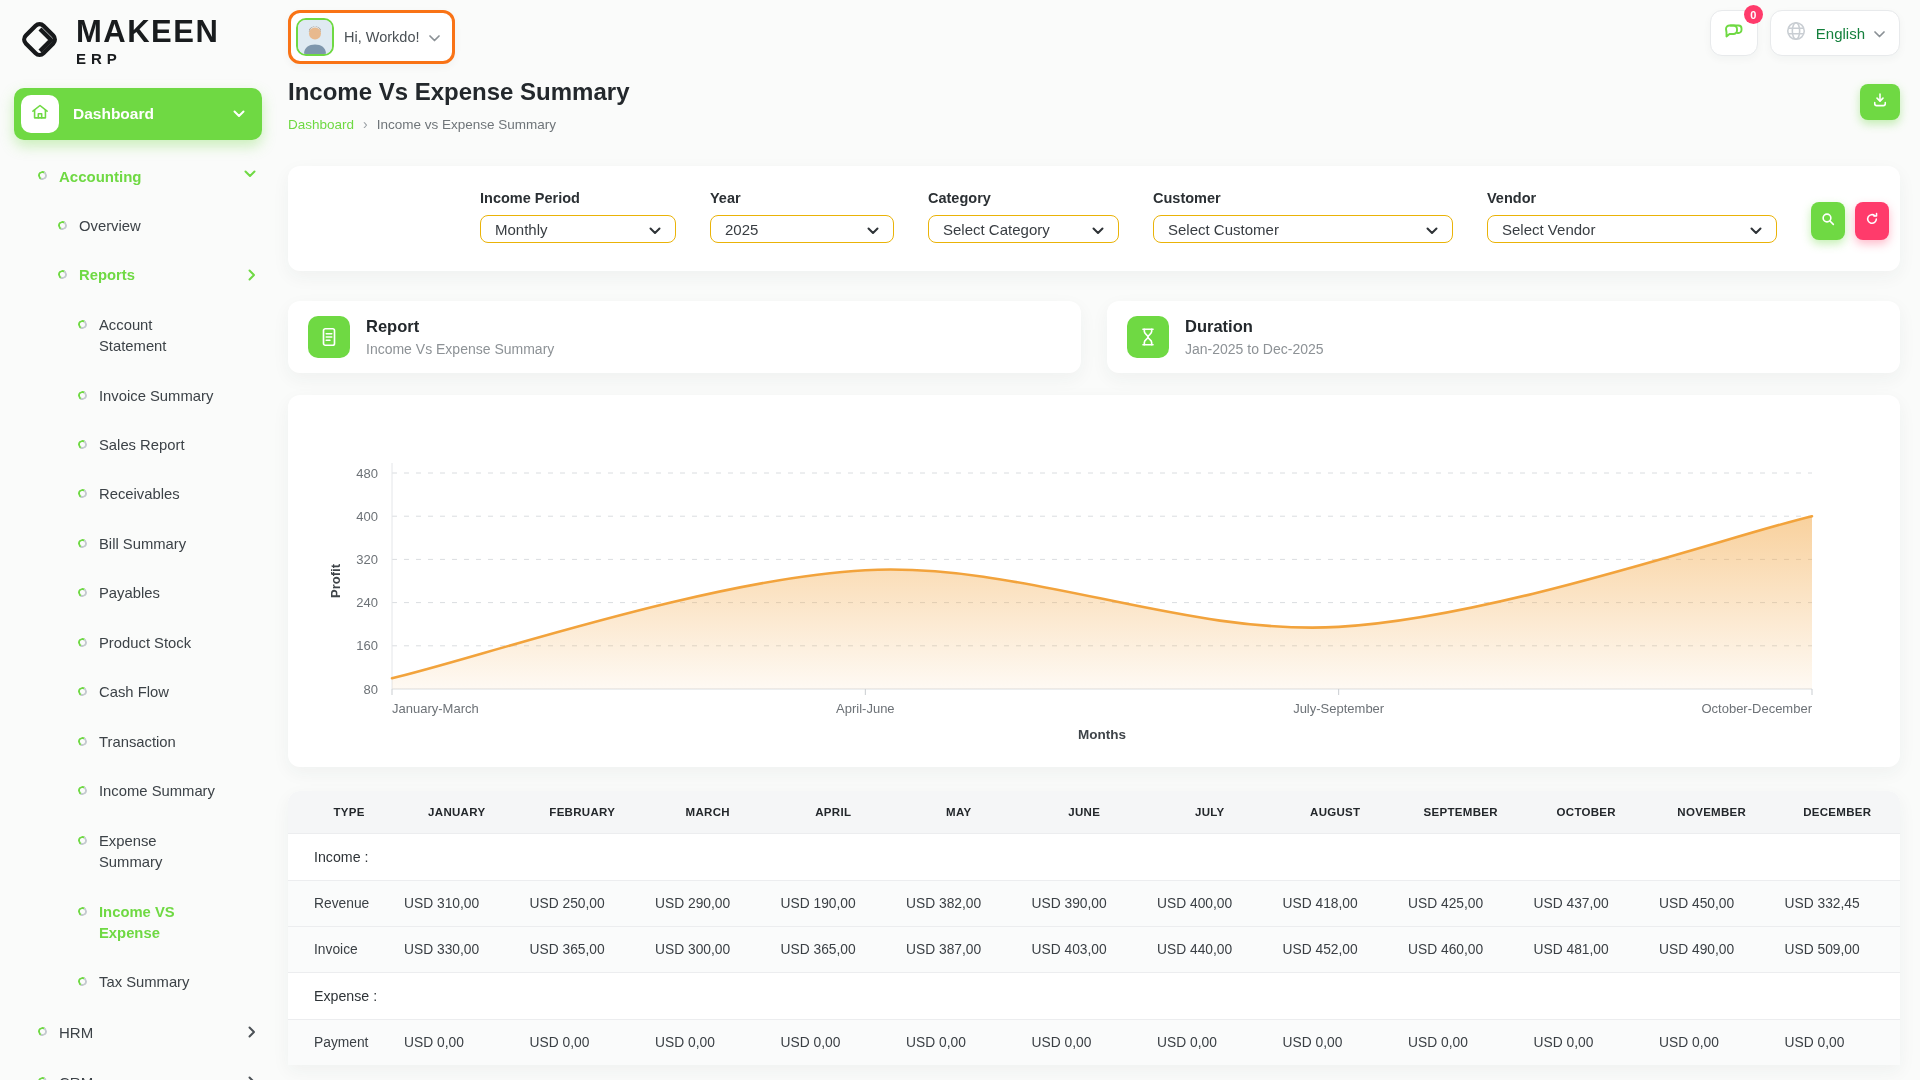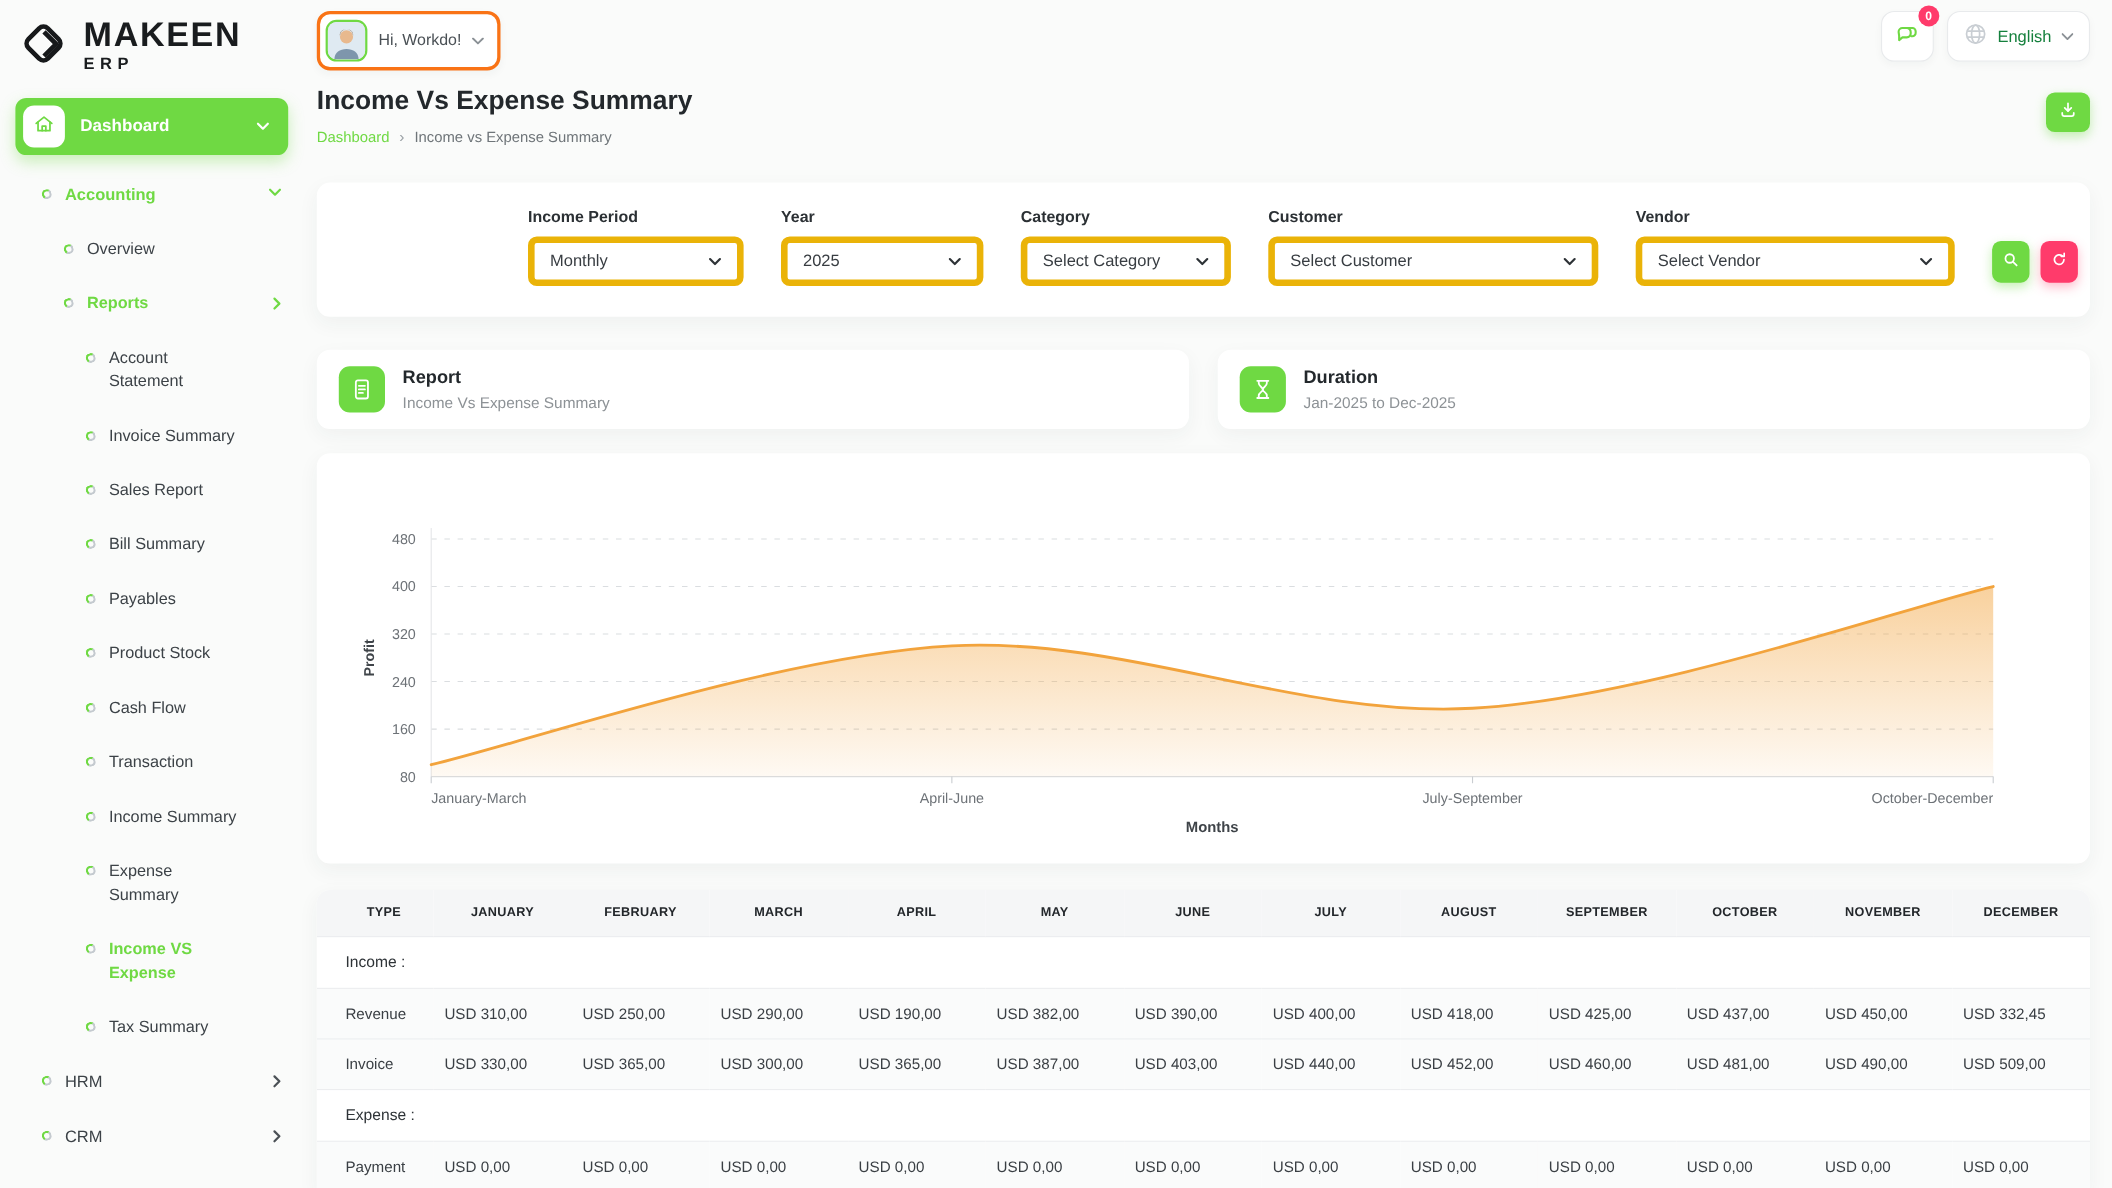--- a/index.html
+++ b/index.html
@@ -44,21 +44,21 @@
   .breadcrumb{ display:flex; align-items:center; gap:9px; margin-top:10px; font-size:13.5px; }
   .breadcrumb .root{ color:#6fd943; cursor:pointer; }
   .breadcrumb .sep{ color:#9aa0a5; font-size:14px; }
   .breadcrumb .current{ color:#6f7579; }
   .dl-btn{ width:40px; height:36px; background:#6fd943; border-radius:8px; display:flex; align-items:center; justify-content:center; cursor:pointer; margin-top:6px; box-shadow:0 4px 10px rgba(111,217,67,.4); }
   .card{ background:#fff; border-radius:12px; box-shadow:0 6px 18px rgba(40,50,60,.05); }
   
   .filter-card{ margin-top:34px; padding:24px 22px 28px 192px; display:flex; gap:34px; }
   .filter-group{ display:flex; flex-direction:column; gap:9px; }
   .filter-group .f-label{ font-size:14.5px; font-weight:700; color:#2b3034; }
-  .select-box{ height:45px; border:6px solid #eab308; border-radius:8px; background:#fff; display:flex; align-items:center; justify-content:space-between; padding:0 14px; font-size:15px; color:#383d42; cursor:pointer; }
+  .select-box{ height:28px; border:1px solid #eab308; border-radius:8px; background:#fff; display:flex; align-items:center; justify-content:space-between; padding:0 14px; font-size:15px; color:#383d42; cursor:pointer; }
   .fg-0 .select-box{ width:196px; } .fg-1 .select-box{ width:184px; } .fg-2 .select-box{ width:191px; }
   .fg-3 .select-box{ width:300px; } .fg-4 .select-box{ width:290px; }
   .filter-actions{ margin-left:auto; display:flex; gap:10px; align-self:flex-end; margin-bottom:3px; }
   .sq-btn{ width:34px; height:38px; border-radius:8px; display:flex; align-items:center; justify-content:center; cursor:pointer; }
   .sq-btn.green{ background:#6fd943; box-shadow:0 4px 10px rgba(111,217,67,.4); }
   .sq-btn.pink{ background:#ff3b6b; box-shadow:0 4px 10px rgba(255,59,107,.35); }
   
   .info-row{ display:flex; gap:26px; margin-top:30px; }
   .info-card{ flex:1; padding:15px 20px; display:flex; align-items:center; gap:16px; }
   .info-icon{ width:42px; height:42px; border-radius:10px; background:#6fd943; display:flex; align-items:center; justify-content:center; flex:0 0 42px; }
@@ -139,20 +139,24 @@
         <span class="lbl">Account
 Statement</span>
       </li>
       <li class="menu-item l3">
         <span class="bullet"></span>
         <span class="lbl">Invoice Summary</span>
       </li>
       <li class="menu-item l3">
         <span class="bullet"></span>
         <span class="lbl">Sales Report</span>
+      </li>
+      <li class="menu-item l3">
+        <span class="bullet"></span>
+        <span class="lbl">Receivables</span>
       </li>
       <li class="menu-item l3">
         <span class="bullet"></span>
         <span class="lbl">Bill Summary</span>
       </li>
       <li class="menu-item l3">
         <span class="bullet"></span>
         <span class="lbl">Payables</span>
       </li>
       <li class="menu-item l3">

